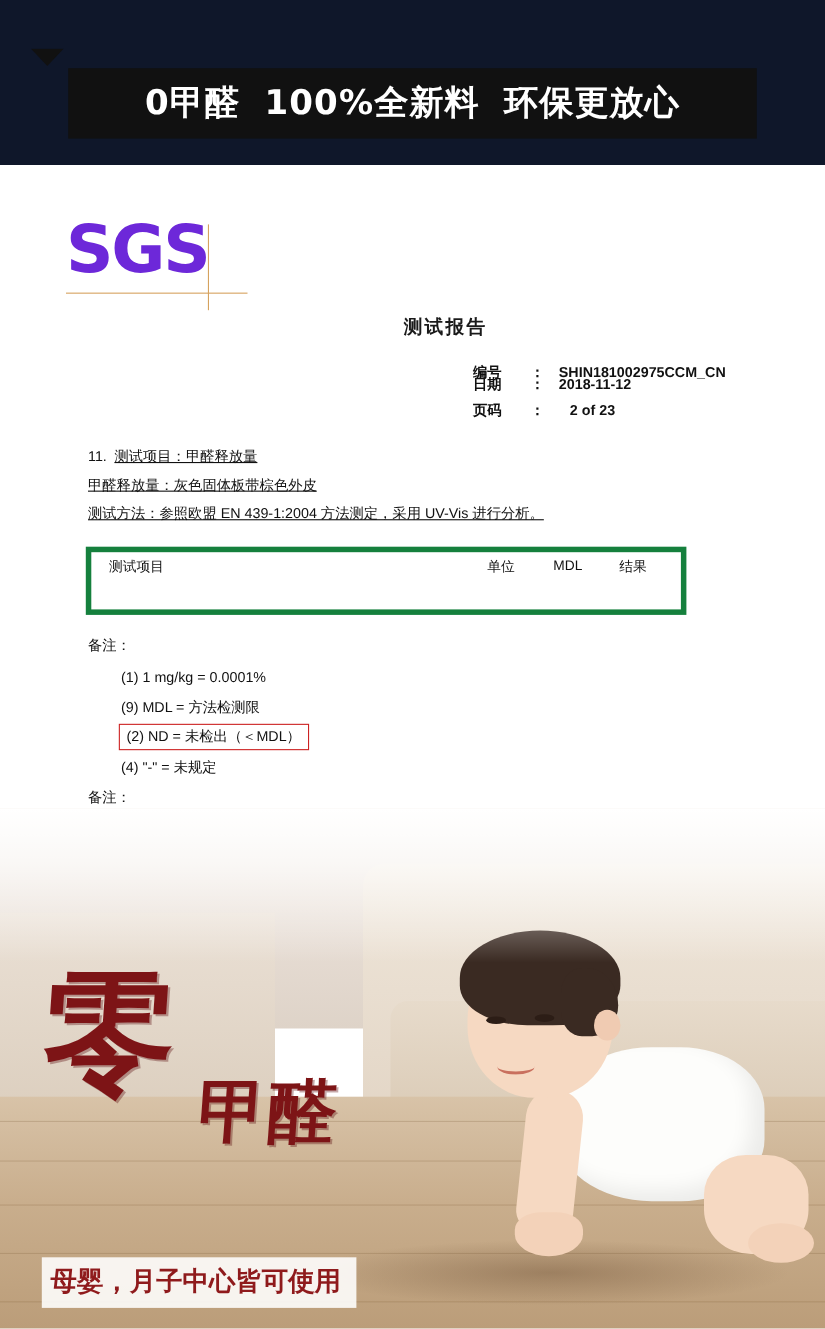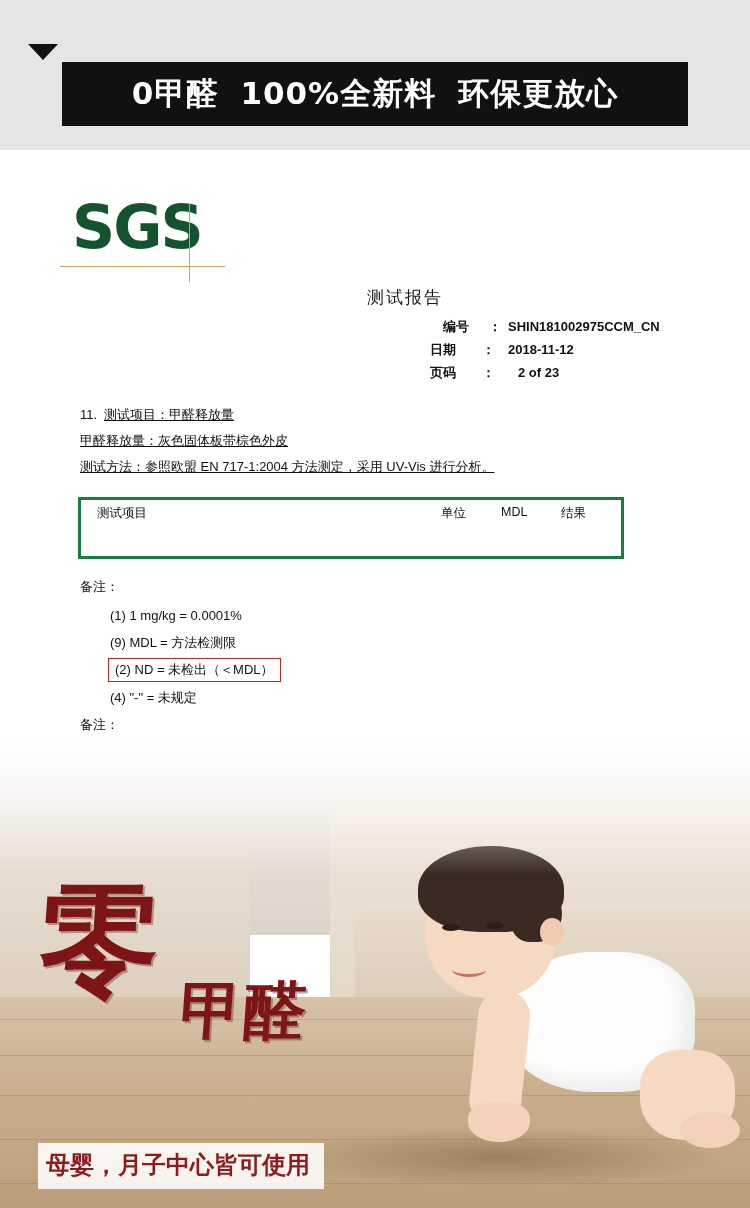--- a/index.html
+++ b/index.html
@@ -14,21 +14,21 @@
     position: relative;
     overflow: hidden;
   }
 
   
   #banner-wrap {
     position: absolute;
     top: 0; left: 0;
     width: 750px;
     height: 150px;
-    background: #e5e5e5;
+    background: #0f172a;
   }
   #banner-notch {
     position: absolute;
     top: 44px;
     left: 28px;
     width: 30px;
     height: 16px;
     background: #111111;
     clip-path: polygon(0 0, 100% 0, 50% 100%);
   }
@@ -60,24 +60,23 @@
     left: 60px;
     width: 165px;
     height: 90px;
   }
   #sgs-text {
     position: absolute;
     top: 0; left: 0;
     font-family: "DejaVu Sans", sans-serif;
     font-size: 60px;
     font-weight: bold;
-    color: #14532d;
+    color: #6d28d9;
     letter-spacing: -2px;
     line-height: 62px;
-    margin-left: 12px;
   }
   #sgs-line-h {
     position: absolute;
     left: 0;
     top: 70px;
     width: 165px;
     height: 1px;
     background: #d6a25e;
   }
   #sgs-line-v {
@@ -90,38 +89,38 @@
   }
 
   
   #report-title {
     position: absolute;
     top: 286px;
     left: 0;
     width: 750px;
     text-align: center;
     font-size: 17px;
-    font-weight: normal;
+    font-weight: bold;
     color: #1a1a1a;
     letter-spacing: 2px;
     padding-left: 60px;
     box-sizing: border-box;
   }
   .meta-row {
     position: absolute;
     left: 430px;
     font-size: 13px;
     color: #111111;
     white-space: nowrap;
     font-weight: bold;
   }
   .meta-row .m-label { display: inline-block; width: 52px; }
   .meta-row .m-colon { display: inline-block; width: 26px; }
   .meta-row .m-value { font-weight: bold; }
-  #meta-no   { top: 318px; text-align: center; }
+  #meta-no   { top: 330px; }
   #meta-date { top: 341px; }
   #meta-page { top: 364px; }
   #meta-page .m-value { padding-left: 10px; }
 
   
   .para {
     position: absolute;
     left: 80px;
     font-size: 13px;
     color: #111111;
@@ -133,21 +132,21 @@
   #para-3 { top: 458px; }
   .para .idx { display: inline-block; width: 24px; }
 
   
   #result-table {
     position: absolute;
     top: 497px;
     left: 78px;
     width: 546px;
     height: 62px;
-    border: 3px solid #15803d;
+    border: 5px solid #15803d;
     box-sizing: border-box;
   }
   .tbl-row {
     position: absolute;
     left: 0; right: 0;
     height: 28px;
     font-size: 12.5px;
     color: #111111;
   }
   #tbl-head { top: 5px; }
@@ -362,21 +361,21 @@
   <span class="m-label">页码</span><span class="m-colon">：</span><span class="m-value">2 of 23</span>
 </div>
 
 <div class="para" id="para-1">
   <span class="idx">11.</span><span>测试项目：甲醛释放量</span>
 </div>
 <div class="para" id="para-2">
   <span>甲醛释放量：灰色固体板带棕色外皮</span>
 </div>
 <div class="para" id="para-3">
-  <span>测试方法：参照欧盟 EN 717-1:2004 方法测定，采用 UV-Vis 进行分析。</span>
+  <span>测试方法：参照欧盟 EN 439-1:2004 方法测定，采用 UV-Vis 进行分析。</span>
 </div>
 
 <div id="result-table">
   <div class="tbl-row" id="tbl-head">
     <span class="c-item">测试项目</span>
     <span class="c-unit">单位</span>
     <span class="c-mdl">MDL</span>
     <span class="c-res">结果</span>
   </div>
 </div>

